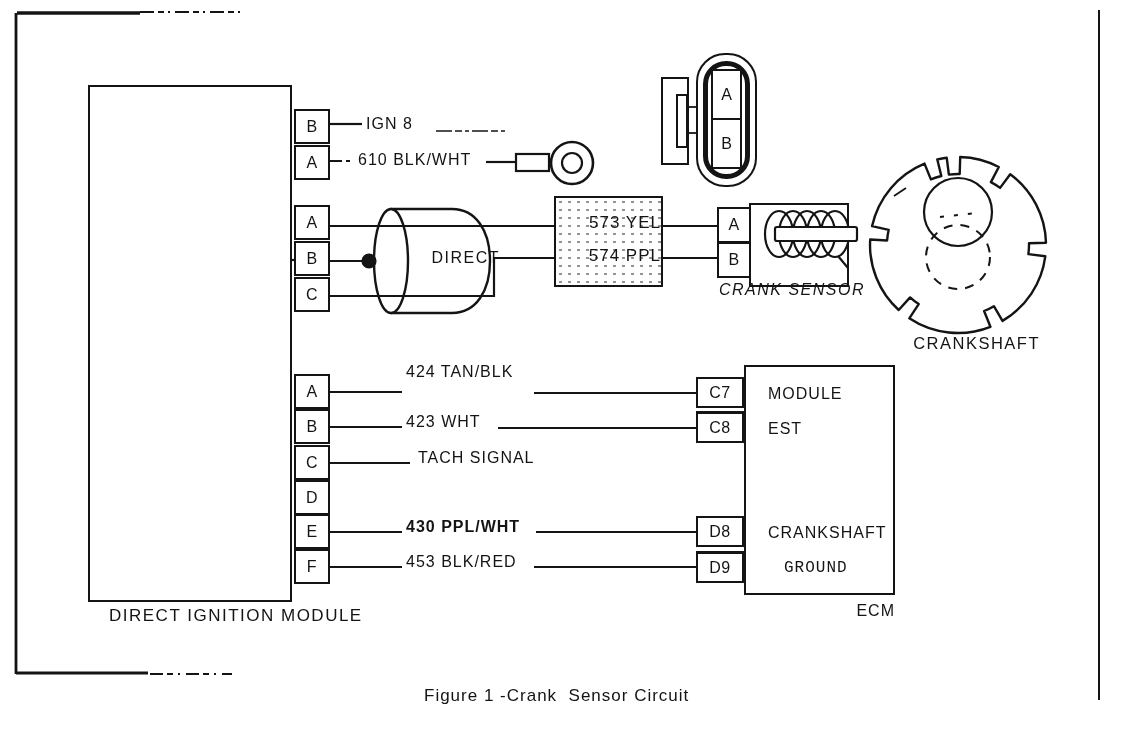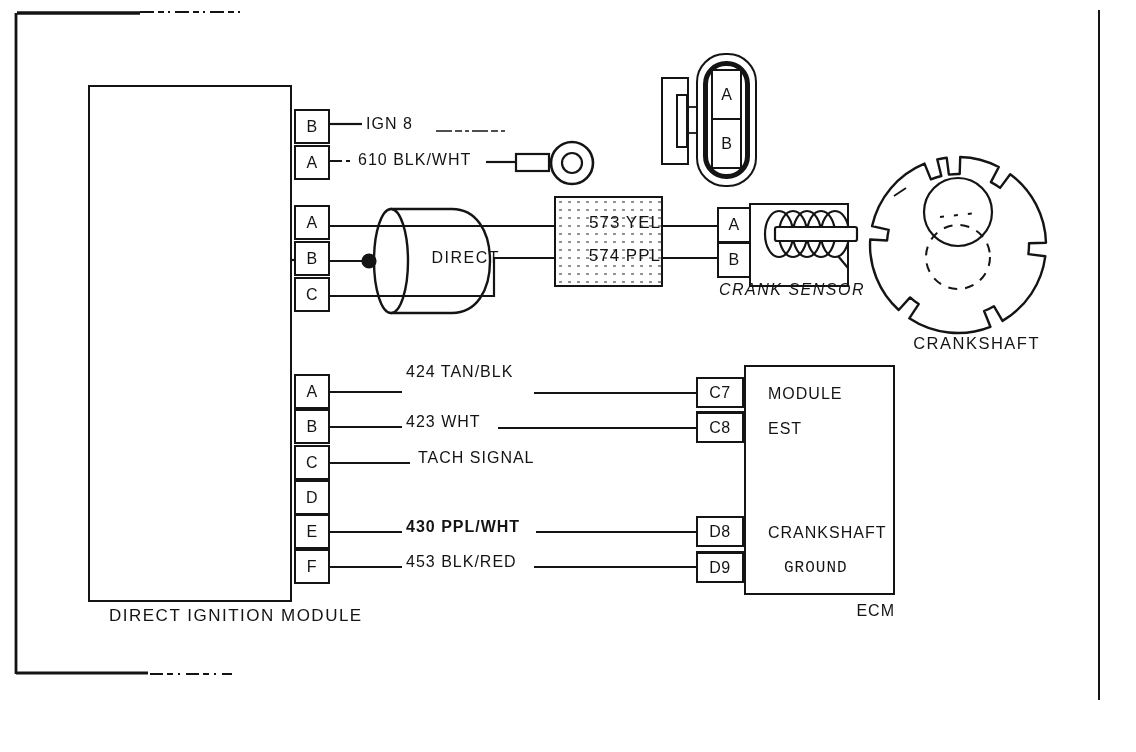--- a/index.html
+++ b/index.html
@@ -151,20 +151,21 @@
   <div class="epin" style="left:696px;top:377px;">C7</div>
   <div class="epin" style="left:696px;top:411px;border-top-width:3px;">C8</div>
   <div class="epin" style="left:696px;top:516px;text-align:center;">D8</div>
   <div class="epin" style="left:696px;top:551px;border-top-width:3px;">D9</div>
   <div class="lbl" style="left:768px;top:384px;">MODULE</div>
   <div class="lbl" style="left:768px;top:419px;">EST</div>
   <div class="lbl" style="left:768px;top:523px;">CRANKSHAFT</div>
   <div class="lbl" style="left:784px;top:559px;font-family:Liberation Mono, monospace;">GROUND</div>
   <div class="lbl ctr" style="left:744px;top:601px;width:151px;">ECM</div>
 
+  <div class="caption" style="left:424px;top:686px;">Figure 1 -Crank  Sensor Circuit</div>
 
   <svg class="layer" viewBox="0 0 1136 752">
     <g stroke="#141414" fill="none" stroke-width="2.2">
       <ellipse cx="779" cy="234" rx="14" ry="23"></ellipse>
       <ellipse cx="793" cy="234" rx="14" ry="23"></ellipse>
       <ellipse cx="807" cy="234" rx="14" ry="23"></ellipse>
       <ellipse cx="821" cy="234" rx="14" ry="23"></ellipse>
       <ellipse cx="835" cy="234" rx="14" ry="23"></ellipse>
       <path d="M 838 256 L 848 268"></path>
       <rect x="775" y="227" width="82" height="14" rx="2" fill="#fff"></rect>

